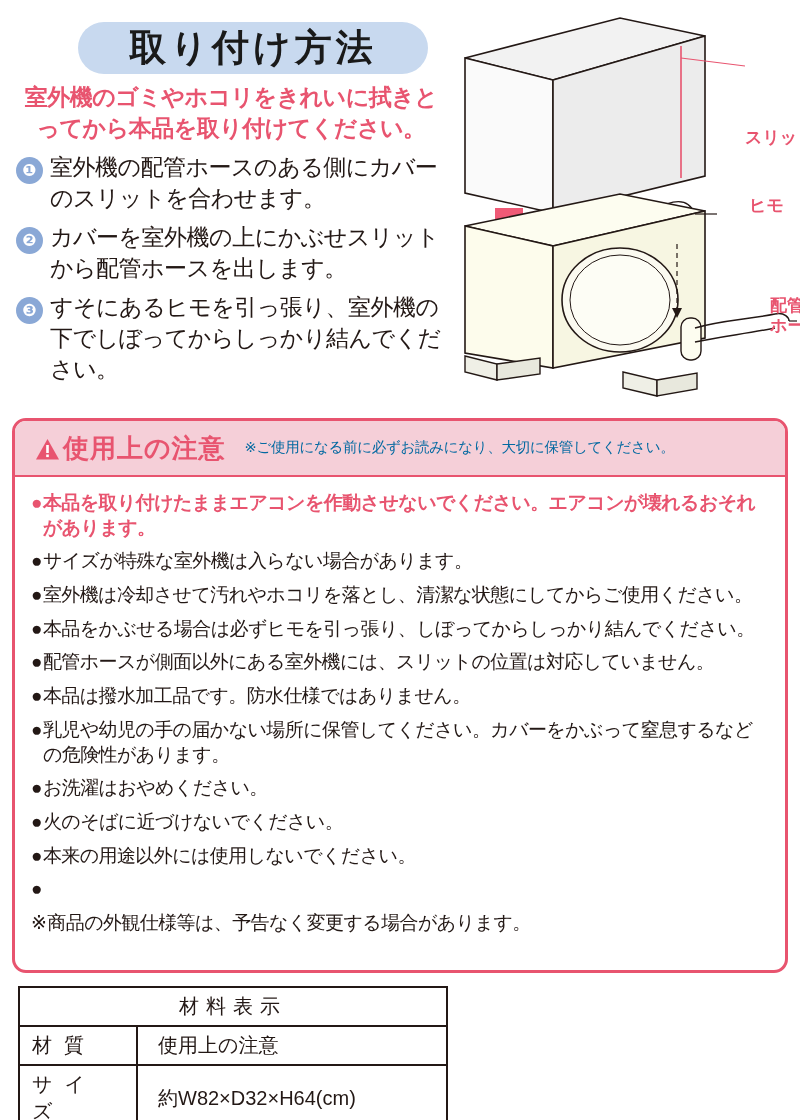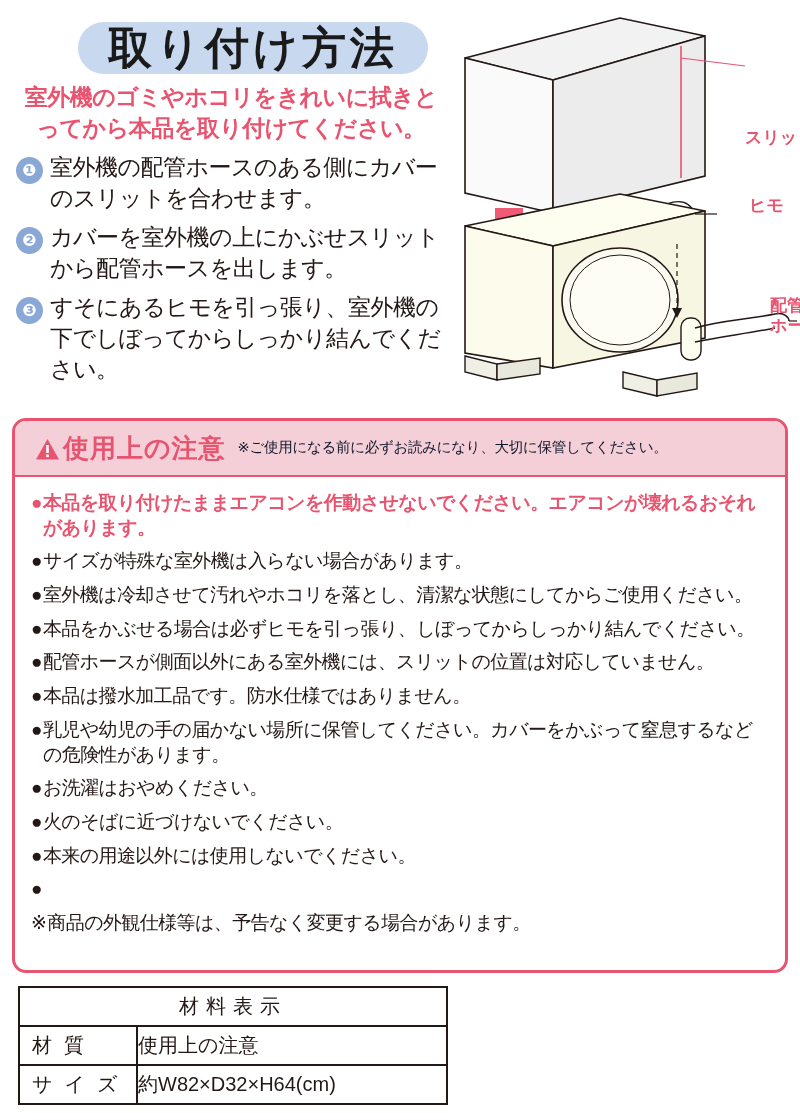--- a/index.html
+++ b/index.html
@@ -19,21 +19,21 @@
 
   .title-banner {
     position:absolute; left:78px; top:22px;
     width:350px; height:52px;
     background:#c8d9ef;
     border-radius:26px;
   }
   .title-banner .title-text {
     position:absolute; left:0; top:0; width:100%; height:100%;
     display:flex; align-items:center; justify-content:center;
-    font-size:44px; font-weight:bold; color:#1a1a1a;
+    font-size:37px; font-weight:bold; color:#1a1a1a;
     letter-spacing:4px;
   }
 
   .lead {
     position:absolute; left:16px; top:82px; width:430px;
     font-size:23px; font-weight:bold; color:#e8546f;
     line-height:1.33;
     letter-spacing:-0.5px;
     text-align:center;
   }
@@ -79,21 +79,21 @@
     border-bottom:2px solid #e8546f;
   }
   .warn-icon {
     width:25px; height:23px; margin-right:3px; flex:0 0 auto;
     position:relative; top:1px;
   }
   .caution-title {
     font-size:26px; font-weight:bold; color:#e8546f; letter-spacing:1px;
   }
   .caution-sub {
-    font-size:14.5px; color:#0f172a; margin-left:12px; padding-bottom:2px;
+    font-size:14.5px; color:#0369a1; margin-left:19px; padding-bottom:2px;
     letter-spacing:-0.3px;
   }
   .caution-body { padding:14px 16px 8px 16px; }
   .c-item {
     display:flex; align-items:flex-start;
     font-size:19px; line-height:1.3; color:#231815;
     margin-bottom:9px; letter-spacing:-0.6px;
   }
   .c-item .bullet { flex:0 0 auto; margin-right:1px; }
   .c-item.red { color:#e8546f; font-weight:bold; }
@@ -101,21 +101,21 @@
 
   
   .mat-table {
     position:absolute; left:18px; top:986px;
     width:430px;
     border-collapse:collapse;
     font-size:20px;
   }
   .mat-table td, .mat-table th {
     border:2px solid #231815;
-    padding:5px 0;
+    padding:5px 20px;
     color:#231815;
     font-weight:normal;
   }
   .mat-table .hdr {
     text-align:center; letter-spacing:7px; font-size:20px;
   }
   .mat-table .key {
     width:118px; text-align:left; letter-spacing:12px; padding-left:12px;
   }
   .mat-table .val { letter-spacing:0px; }

